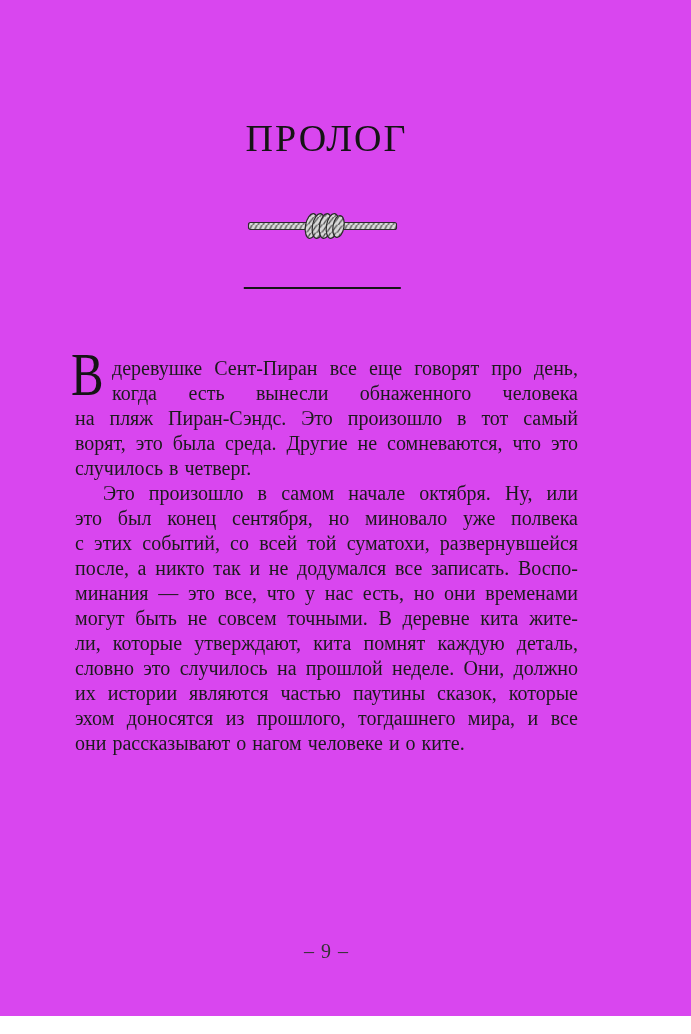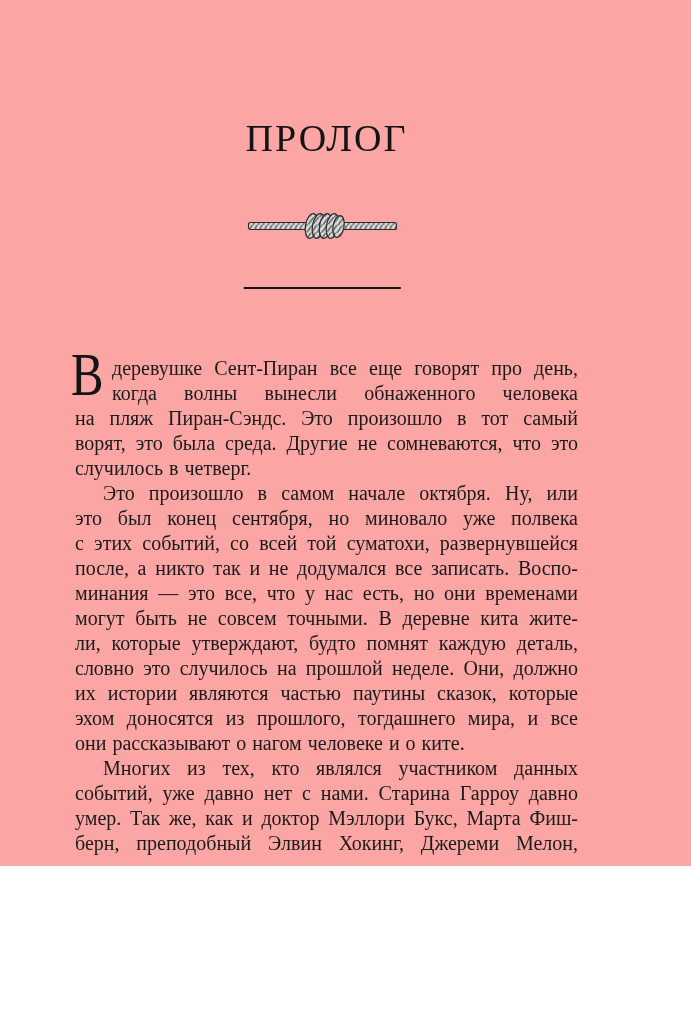--- a/index.html
+++ b/index.html
@@ -1,21 +1,21 @@
 <!DOCTYPE html>
 <html><head>
 <meta charset="utf-8">
 <style>
   html, body { margin: 0; padding: 0; background: #ffffff; }
 
   .page {
     position: relative;
     width: 691px;
-    height: 866px;
-    background: #fca5a5;
+    height: 1016px;
+    background: #d946ef;
     font-family: "Liberation Serif", "DejaVu Serif", serif;
     color: #1b1b1b;
     overflow: hidden;
   }
 
   .content {
     position: absolute;
     left: 75px;
     top: 0;
     width: 503px;
@@ -130,42 +130,36 @@
         </g>
       </svg>
     </div>
 
     <div class="rule"></div>
 
     <div class="text-block" id="paragraphs">
         <div class="para">
           <span class="dropcap">В</span>
           <div class="line dc-indent">деревушке Сент-Пиран все еще говорят про день,</div>
-          <div class="line dc-indent">когда волны вынесли обнаженного человека</div>
+          <div class="line dc-indent">когда есть вынесли обнаженного человека</div>
           <div class="line">на пляж Пиран-Сэндс. Это произошло в тот самый</div>
           <div class="line">ворят, это была среда. Другие не сомневаются, что это</div>
           <div class="line last">случилось в четверг.</div>
         </div>
         <div class="para">
           <div class="line first-indent">Это произошло в самом начале октября. Ну, или</div>
           <div class="line">это был конец сентября, но миновало уже полвека</div>
           <div class="line">с этих событий, со всей той суматохи, развернувшейся</div>
           <div class="line">после, а никто так и не додумался все записать. Воспо-</div>
           <div class="line">минания — это все, что у нас есть, но они временами</div>
           <div class="line">могут быть не совсем точными. В деревне кита жите-</div>
-          <div class="line">ли, которые утверждают, будто помнят каждую деталь,</div>
+          <div class="line">ли, которые утверждают, кита помнят каждую деталь,</div>
           <div class="line">словно это случилось на прошлой неделе. Они, должно</div>
           <div class="line">их истории являются частью паутины сказок, которые</div>
           <div class="line">эхом доносятся из прошлого, тогдашнего мира, и все</div>
           <div class="line last">они рассказывают о нагом человеке и о ките.</div>
-        </div>
-        <div class="para">
-          <div class="line first-indent">Многих из тех, кто являлся участником данных</div>
-          <div class="line">событий, уже давно нет с нами. Старина Гарроу давно</div>
-          <div class="line">умер. Так же, как и доктор Мэллори Букс, Марта Фиш-</div>
-          <div class="line">берн, преподобный Элвин Хокинг, Джереми Мелон,</div>
         </div>
       </div>
 
     <div class="pagenum">– 9 –</div>
 
   </div>
 </div>
 
 </body></html>

